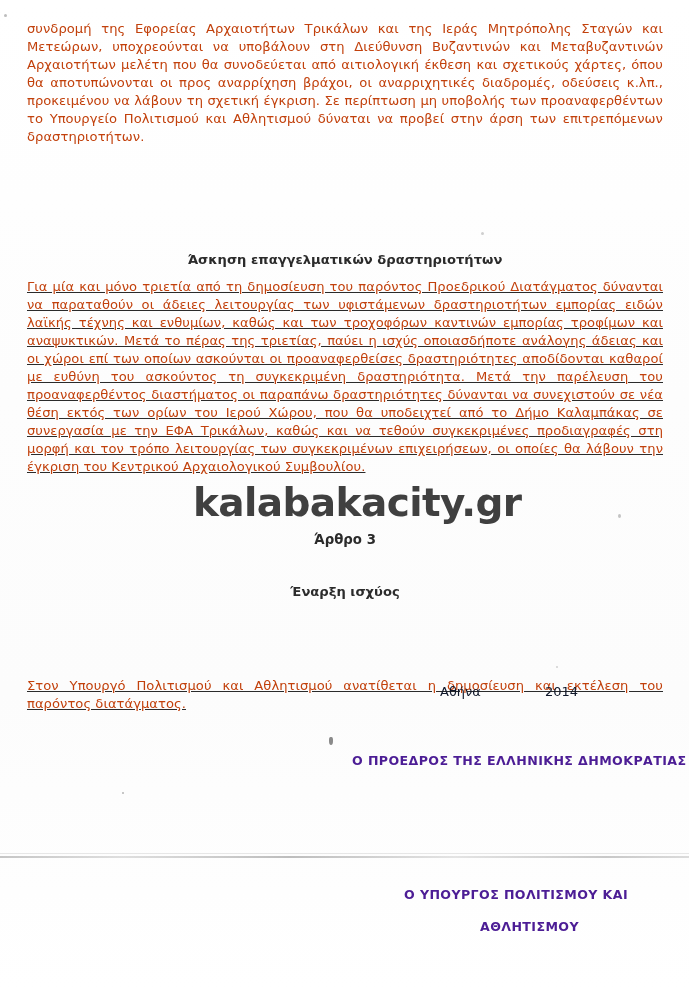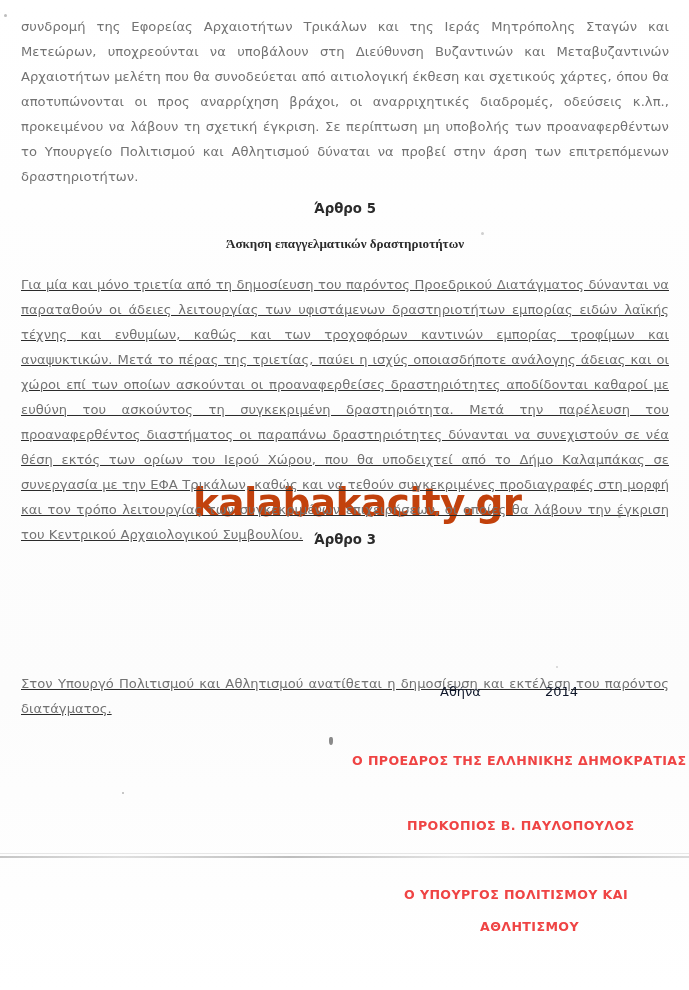--- a/index.html
+++ b/index.html
@@ -41,77 +41,76 @@
     top: 480px;
     width: 345px;
     height: 44px;
     display: flex;
     align-items: center;
     justify-content: flex-start;
     font-family: "DejaVu Sans", "Liberation Sans", sans-serif;
     font-weight: 700;
     font-size: 39px;
     letter-spacing: -0.6px;
-    color: #c2410c;
+    color: #404040;
     white-space: nowrap;
     pointer-events: none;
     z-index: 1;
   }
 
   
   .col {
     position: absolute;
     left: 19px;
     width: 652px;
     z-index: 2;
   }
 
   p.body {
-    margin: 2px;
+    margin: 8px;
     font-size: 13.1px;
-    line-height: 25px;
+    line-height: 18px;
     text-align: justify;
     text-justify: inter-word;
-    color: #737373;
+    color: #c2410c;
     letter-spacing: 0.05px;
   }
 
   .heading {
     margin: 0;
     font-size: 13.3px;
     font-weight: 700;
     text-align: center;
     color: #2b2b2b;
     line-height: 18px;
   }
   .subheading {
-    margin: 0;
+    margin: 16px;
     font-size: 13.1px;
     font-weight: 700;
     text-align: center;
     color: #2b2b2b;
     line-height: 18px;
-    font-family: Liberation Serif, serif;
   }
 
   
   .sig-line {
     position: absolute;
     z-index: 2;
     font-size: 13px;
     color: #0f172a;
     white-space: nowrap;
   }
   .sig-caps {
     position: absolute;
     z-index: 2;
     font-size: 12.6px;
     font-weight: 700;
     letter-spacing: 0.4px;
-    color: #ef4444;
+    color: #4c1d95;
     white-space: nowrap;
   }
 
   
   #scan-rule {
     position: absolute;
     left: 0;
     top: 856px;
     width: 689px;
     height: 2px;
@@ -156,49 +155,48 @@
 <div id="page">
 
   <div id="paper-tint"></div>
 
   <div id="watermark">kalabakacity.gr</div>
 
   <div class="col" style="top: 12px;">
     <p class="body">συνδρομή της Εφορείας Αρχαιοτήτων Τρικάλων και της Ιεράς Μητρόπολης Σταγών και Μετεώρων, υποχρεούνται να υποβάλουν στη Διεύθυνση Βυζαντινών και Μεταβυζαντινών Αρχαιοτήτων μελέτη που θα συνοδεύεται από αιτιολογική έκθεση και σχετικούς χάρτες, όπου θα αποτυπώνονται οι προς αναρρίχηση βράχοι, οι αναρριχητικές διαδρομές, οδεύσεις κ.λπ., προκειμένου να λάβουν τη σχετική έγκριση. Σε περίπτωση μη υποβολής των προαναφερθέντων το Υπουργείο Πολιτισμού και Αθλητισμού δύναται να προβεί στην άρση των επιτρεπόμενων δραστηριοτήτων.</p>
   </div>
 
-  <div class="col" style="top: 200px;">
-    <p class="heading">Άρθρο 5</p>
-  </div>
 
   <div class="col" style="top: 235px;">
     <p class="subheading">Άσκηση επαγγελματικών δραστηριοτήτων</p>
   </div>
 
   <div class="col" style="top: 270px; text-decoration: underline;">
     <p class="body">Για μία και μόνο τριετία από τη δημοσίευση του παρόντος Προεδρικού Διατάγματος δύνανται να παραταθούν οι άδειες λειτουργίας των υφιστάμενων δραστηριοτήτων εμπορίας ειδών λαϊκής τέχνης και ενθυμίων, καθώς και των τροχοφόρων καντινών εμπορίας τροφίμων και αναψυκτικών. Μετά το πέρας της τριετίας, παύει η ισχύς οποιασδήποτε ανάλογης άδειας και οι χώροι επί των οποίων ασκούνται οι προαναφερθείσες δραστηριότητες αποδίδονται καθαροί με ευθύνη του ασκούντος τη συγκεκριμένη δραστηριότητα. Μετά την παρέλευση του προαναφερθέντος διαστήματος οι παραπάνω δραστηριότητες δύνανται να συνεχιστούν σε νέα θέση εκτός των ορίων του Ιερού Χώρου, που θα υποδειχτεί από το Δήμο Καλαμπάκας σε συνεργασία με την ΕΦΑ Τρικάλων, καθώς και να τεθούν συγκεκριμένες προδιαγραφές στη μορφή και τον τρόπο λειτουργίας των συγκεκριμένων επιχειρήσεων, οι οποίες θα λάβουν την έγκριση του Κεντρικού Αρχαιολογικού Συμβουλίου.</p>
   </div>
 
   <div class="col" style="top: 531px;">
     <p class="heading">Άρθρο 3</p>
   </div>
 
+  <div class="col" style="top: 567px;">
+    <p class="subheading">Έναρξη ισχύος</p>
+  </div>
 
 
   <div class="col" style="top: 669px; text-decoration: underline;">
     <p class="body">Στον Υπουργό Πολιτισμού και Αθλητισμού ανατίθεται η δημοσίευση και εκτέλεση του παρόντος διατάγματος.</p>
   </div>
 
   <div class="sig-line" style="left: 440px; top: 684px;">Αθήνα</div>
 
   <div class="sig-line" style="left: 545px; top: 684px;">2014</div>
 
   <div class="sig-caps" style="left: 352px; top: 753px;">Ο ΠΡΟΕΔΡΟΣ ΤΗΣ ΕΛΛΗΝΙΚΗΣ ΔΗΜΟΚΡΑΤΙΑΣ</div>
 
-  <div class="sig-caps" style="left: 407px; top: 818px;">ΠΡΟΚΟΠΙΟΣ Β. ΠΑΥΛΟΠΟΥΛΟΣ</div>
 
   <div class="sig-caps" style="left: 404px; top: 887px;">Ο  ΥΠΟΥΡΓΟΣ ΠΟΛΙΤΙΣΜΟΥ ΚΑΙ</div>
 
   <div class="sig-caps" style="left: 452px; top: 919px; margin-left: 28px;">ΑΘΛΗΤΙΣΜΟΥ</div>
 
   <div id="scan-rule-soft"></div>
   <div id="scan-rule"></div>
 
   <div class="speck s1"></div>
   <div class="speck s2"></div>

